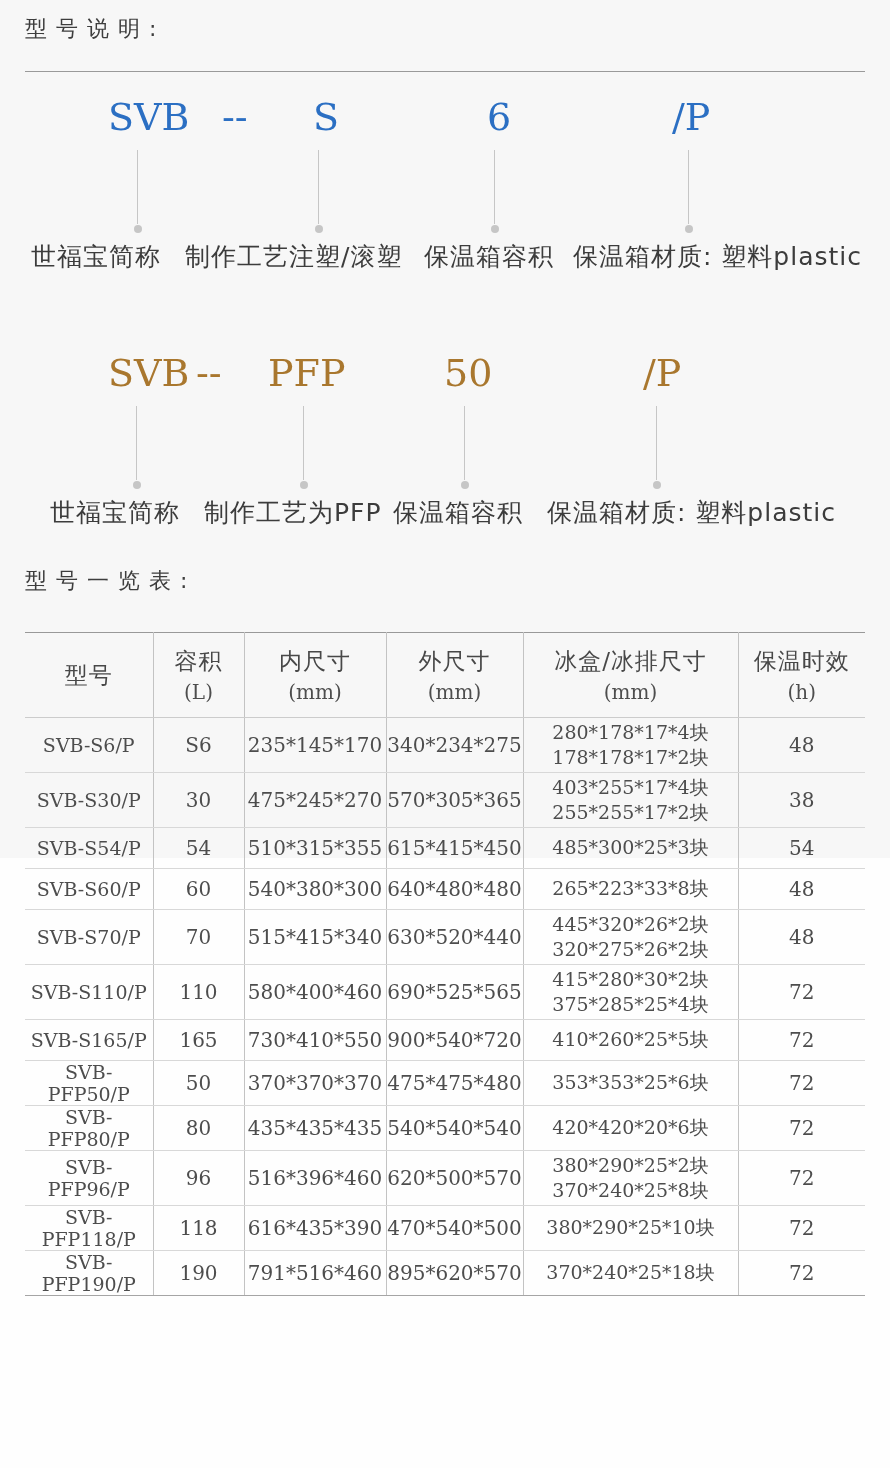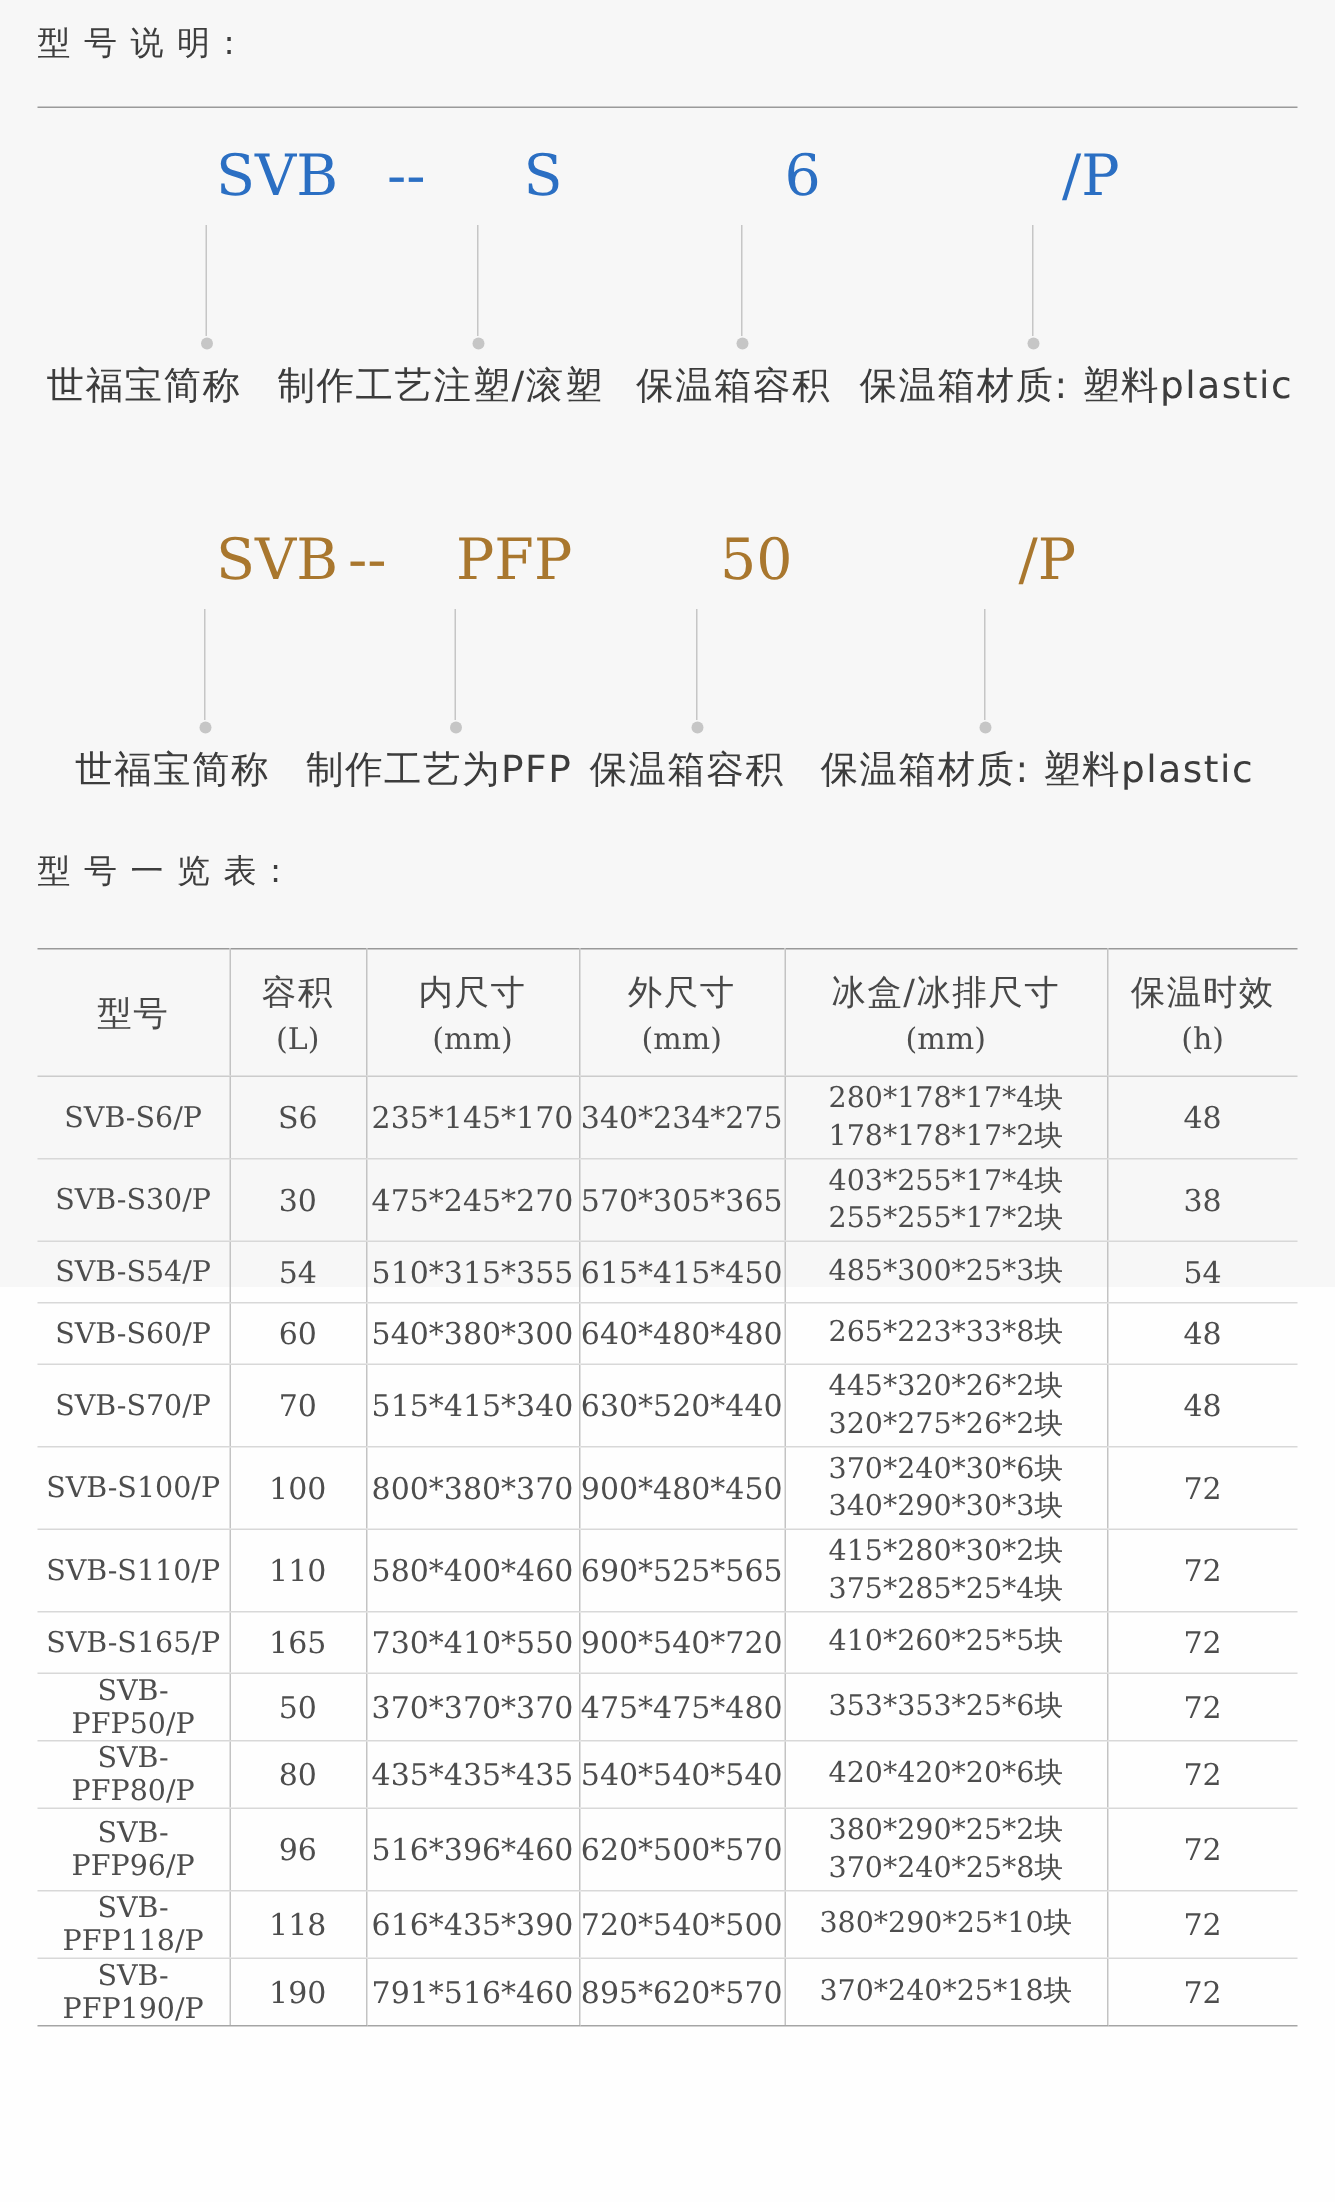--- a/index.html
+++ b/index.html
@@ -20,21 +20,21 @@
     position:absolute; left:25px; top:71px; width:840px; height:0;
     border:none; border-top:1px solid #9a9a9a; margin:0;
   }
   
   .diagram { position:absolute; left:0; width:890px; height:190px; }
   #diagram1 { top:94px; }
   #diagram2 { top:350px; }
   .code {
     position:absolute; top:2px;
     font-family:"DejaVu Serif","Liberation Serif",serif;
-    font-size:38px; line-height:1.15; white-space:nowrap;margin-left:36px;
+    font-size:38px; line-height:1.15; white-space:nowrap;
   }
   .connector { position:absolute; top:56px; width:1px; height:74px; background:#c6c6c6; }
   .connector::after {
     content:""; position:absolute; left:-3.5px; bottom:-9px;
     width:8px; height:8px; border-radius:50%; background:#c6c6c6;
   }
   .dlabel {
     position:absolute; top:146px; font-size:25px; letter-spacing:1px;
     color:#3c3c3c; white-space:nowrap;
   }
@@ -200,31 +200,20 @@
             <td>70</td>
             <td>515*415*340</td>
             <td>630*520*440</td>
             <td class="ice">
               <div class="ice-line">445*320*26*2块</div>
               <div class="ice-line">320*275*26*2块</div>
             </td>
             <td>48</td>
           </tr>
           <tr class="tall">
-            <td class="model">SVB-S100/P</td>
-            <td>100</td>
-            <td>800*380*370</td>
-            <td>900*480*450</td>
-            <td class="ice">
-              <div class="ice-line">370*240*30*6块</div>
-              <div class="ice-line">340*290*30*3块</div>
-            </td>
-            <td>72</td>
-          </tr>
-          <tr class="tall">
             <td class="model">SVB-S110/P</td>
             <td>110</td>
             <td>580*400*460</td>
             <td>690*525*565</td>
             <td class="ice">
               <div class="ice-line">415*280*30*2块</div>
               <div class="ice-line">375*285*25*4块</div>
             </td>
             <td>72</td>
           </tr>
@@ -266,21 +255,21 @@
             <td class="ice">
               <div class="ice-line">380*290*25*2块</div>
               <div class="ice-line">370*240*25*8块</div>
             </td>
             <td>72</td>
           </tr>
           <tr class="short">
             <td class="model">SVB-PFP118/P</td>
             <td>118</td>
             <td>616*435*390</td>
-            <td>720*540*500</td>
+            <td>470*540*500</td>
             <td class="ice">
               <div class="ice-line">380*290*25*10块</div>
             </td>
             <td>72</td>
           </tr>
           <tr class="short">
             <td class="model">SVB-PFP190/P</td>
             <td>190</td>
             <td>791*516*460</td>
             <td>895*620*570</td>

